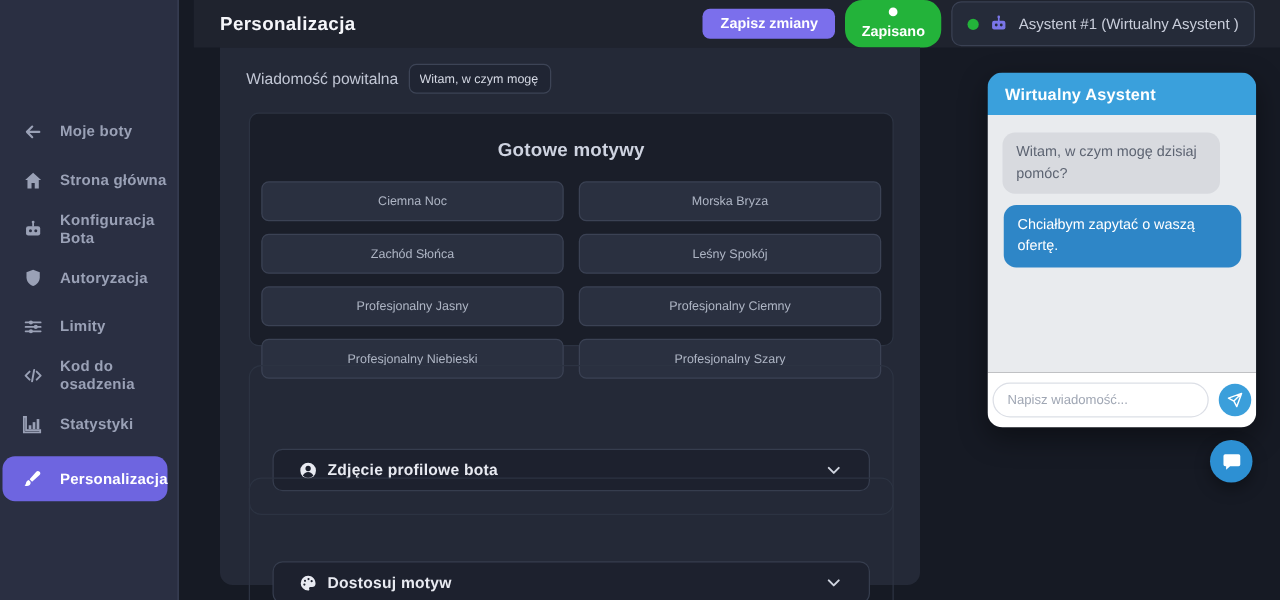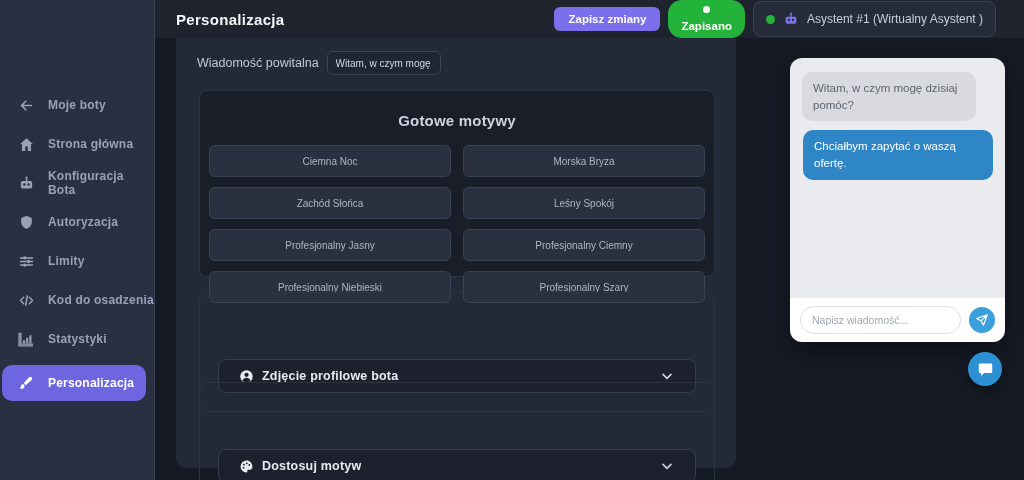--- a/index.html
+++ b/index.html
@@ -6,21 +6,21 @@
   body{
     width:1024px;height:480px;position:relative;overflow:hidden;
     background:#161a24;
     font-family:"Liberation Sans","DejaVu Sans",sans-serif;
     -webkit-font-smoothing:antialiased;
   }
   svg{display:block;}
 
   
   .sidebar{
-    position:absolute;left:0;top:0;width:155px;height:480px;
+    position:absolute;left:0;top:0;width:143px;height:480px;
     background:#2a2f42;border-right:1px solid #3a4157;box-sizing:border-box;
   }
   .nav{position:absolute;top:90px;left:0;right:0;display:flex;flex-direction:column;gap:9px;}
   .nav-item{
     display:flex;align-items:center;height:30px;padding-left:18px;
     color:#9aa1b6;font-size:12px;font-weight:600;letter-spacing:.2px;cursor:pointer;
   }
   .nav-item .ic{width:17px;height:17px;margin-right:13px;flex:0 0 auto;color:#9aa1b6;}
   .nav-item.active{
     background:var(--active-purple,#6e65e0);color:#ffffff;
@@ -29,21 +29,21 @@
   .nav-item.active .ic{color:#ffffff;}
 
   
   .topbar{
     position:absolute;left:155px;top:0;right:0;height:38px;background:#1f232e;
     display:flex;align-items:center;
   }
   .topbar h1{
     margin:0 0 0 21px;font-size:15px;font-weight:700;color:#f5f6fa;letter-spacing:.3px;
   }
-  .topbar-right{margin-left:auto;display:flex;align-items:center;gap:8px;padding-right:28px;}
+  .topbar-right{margin-left:auto;display:flex;align-items:center;gap:8px;padding-right:20px;}
   .btn-save{
     background:var(--accent,#7b6fec);color:#fff;border:none;border-radius:6px;
     font-family:inherit;font-size:11.5px;font-weight:600;padding:6px 14px;cursor:pointer;
   }
   .pill-saved{
     background:var(--green,#23b33a);color:#fff;border:none;border-radius:14px;
     font-family:Liberation Sans, sans-serif;font-size:11.5px;font-weight:600;padding:6px 13px;
     display:flex;align-items:center;gap:7px;cursor:pointer;flex-direction:column;
   }
   .pill-saved .dot{width:7px;height:7px;border-radius:50%;background:#fff;}
@@ -103,21 +103,21 @@
     height:34px;flex:0 0 auto;background:var(--chat-header,#3aa0dc);color:#fff;
     font-size:13px;font-weight:700;display:flex;align-items:center;padding-left:14px;letter-spacing:.2px;
   }
   .chat-body{
     flex:1;background:#e9ebee;padding:14px 12px;display:flex;flex-direction:column;gap:9px;overflow:hidden;
   }
   .bubble{border-radius:10px;padding:8px 11px;font-size:11.5px;line-height:1.45;}
   .bubble.bot{align-self:flex-start;background:#d8dadf;color:#5d6472;max-width:152px;}
   .bubble.user{align-self:flex-end;background:var(--chat-user,#2e86c7);color:#fff;max-width:168px;}
   .chat-footer{
-    flex:0 0 auto;background:#ffffff;padding:8px 10px;display:flex;align-items:center;gap:8px;
+    flex:0 0 auto;background:#ffffff;padding:8px 4px;display:flex;align-items:center;gap:8px;
   }
   .chat-input{
     flex:1;height:26px;border:1px solid #dcdfe6;border-radius:14px;padding:0 11px;
     font-family:inherit;font-size:10.5px;color:#6b7280;background:#fff;outline:none;min-width:0;
   }
   .chat-input::placeholder{color:#a0a7b4;}
   .send-btn{
     width:26px;height:26px;border-radius:50%;border:none;background:var(--chat-send,#3b9fdb);
     display:flex;align-items:center;justify-content:center;cursor:pointer;flex:0 0 auto;
   }
@@ -299,20 +299,23 @@
           <svg viewBox="0 0 24 24" width="16" height="16" fill="none" stroke="currentColor" stroke-width="2.4" stroke-linecap="round" stroke-linejoin="round">
               <path d="M6 9.5l6 6 6-6"></path>
             </svg>
         </span>
       </div>
     </section>
 
   </main>
 
   <div class="chat-widget">
+    <div class="chat-header">
+      <span>Wirtualny Asystent</span>
+    </div>
     <div class="chat-body">
       <div class="bubble bot">Witam, w czym mogę dzisiaj pomóc?</div>
       <div class="bubble user">Chciałbym zapytać o waszą ofertę.</div>
     </div>
     <div class="chat-footer">
       <input class="chat-input" type="text" placeholder="Napisz wiadomość..." style="">
       <button class="send-btn">
         <span>
           <svg viewBox="0 0 24 24" width="14" height="14" fill="none" stroke="#ffffff" stroke-width="2" stroke-linecap="round" stroke-linejoin="round">
               <path d="M21 3L10.5 13.5M21 3l-6.5 18-4-7.5L3 9.5z"></path>

